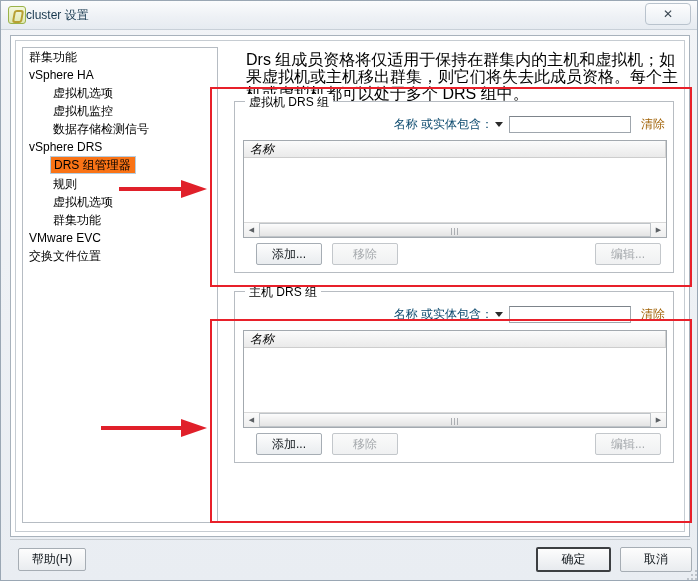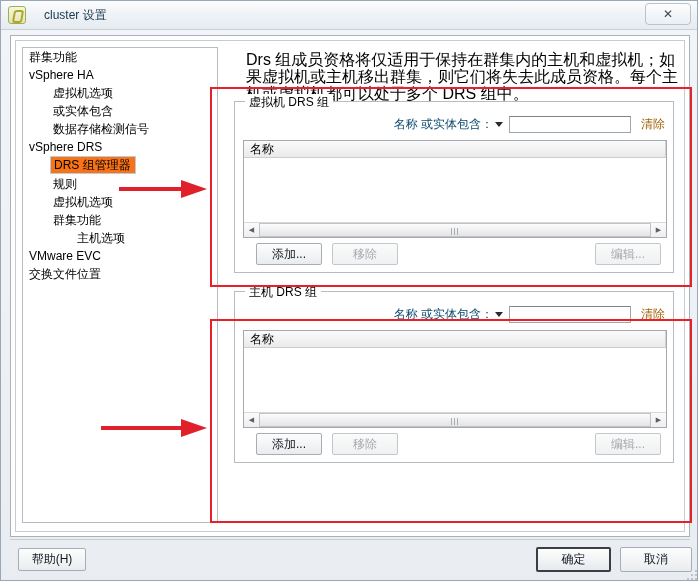--- a/index.html
+++ b/index.html
@@ -47,21 +47,21 @@
   .title-icon::before {
     content: "";
     position: absolute;
     left: 4px; top: 3px;
     width: 6px; height: 9px;
     border: 2px solid #b8a033;
     border-radius: 3px;
     transform: skewX(-10deg);
   }
   .title-text {
-    margin-left: 18px;
+    margin-left: 0;
     font-size: 12px;
     color: #17384e;
     white-space: nowrap;
   }
   .close-btn {
     position: absolute;
     right: 8px; top: 2px;
     width: 44px; height: 20px;
     border: 1px solid #b9c3cd;
     border-radius: 4px;
@@ -202,20 +202,21 @@
     background: #ffffff;
     overflow: hidden;
   }
   .list-header {
     height: 17px;
     background: linear-gradient(#fbfbfb, #eaeaea);
     border-bottom: 1px solid #cdcdcd;
     box-sizing: border-box;
     display: flex;
     align-items: center;
+    font-style: italic;
   }
   .list-col {
     padding-left: 6px;
     font-size: 12px;
     color: #000;
     border-right: 1px solid #d3d3d3;
     height: 100%;
     display: flex;
     align-items: center;
     box-sizing: border-box;
@@ -357,30 +358,29 @@
     <div class="close-btn">✕</div>
   </div>
 
   <div class="content">
     <div class="inner">
 
       <div class="sidebar">
         <div class="tree-item lvl1">群集功能</div>
         <div class="tree-item lvl1">vSphere HA</div>
         <div class="tree-item lvl2">虚拟机选项</div>
-        <div class="tree-item lvl2">或实体包含</div>
+        <div class="tree-item lvl2">虚拟机监控</div>
         <div class="tree-item lvl2">数据存储检测信号</div>
         <div class="tree-item lvl1">vSphere DRS</div>
         <div class="tree-row-sel">
           <span class="tree-item selected">DRS 组管理器</span>
         </div>
         <div class="tree-item lvl2">规则</div>
         <div class="tree-item lvl2">虚拟机选项</div>
         <div class="tree-item lvl2">群集功能</div>
-        <div class="tree-item lvl3">主机选项</div>
         <div class="tree-item lvl1">VMware EVC</div>
         <div class="tree-item lvl1">交换文件位置</div>
       </div>
 
       <div class="rightpane">
 
         <div class="desc">Drs 组成员资格将仅适用于保持在群集内的主机和虚拟机；如果虚拟机或主机移出群集，则它们将失去此成员资格。每个主机或虚拟机都可以处于多个 DRS 组中。</div>
 
         <div class="groupbox" style="left:8px; top:54px; width:440px; height:172px;">
           <div class="gb-title">虚拟机 DRS 组</div>

